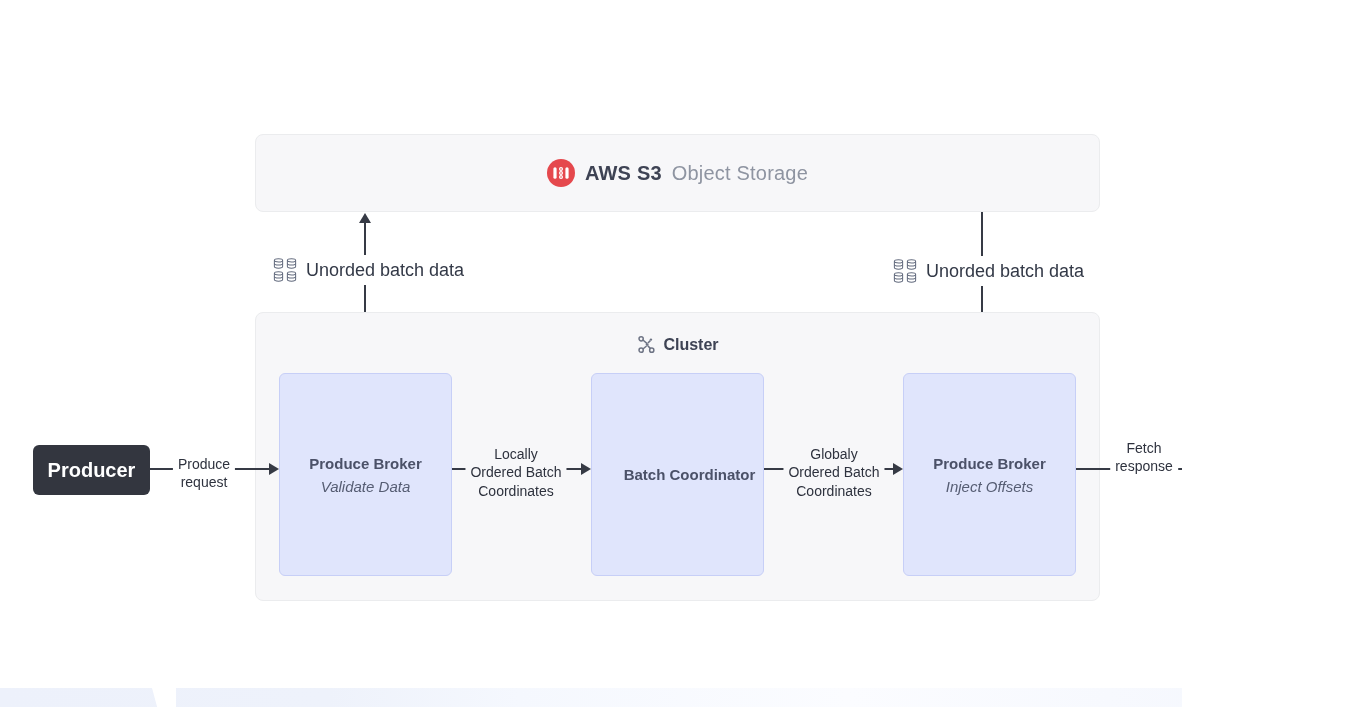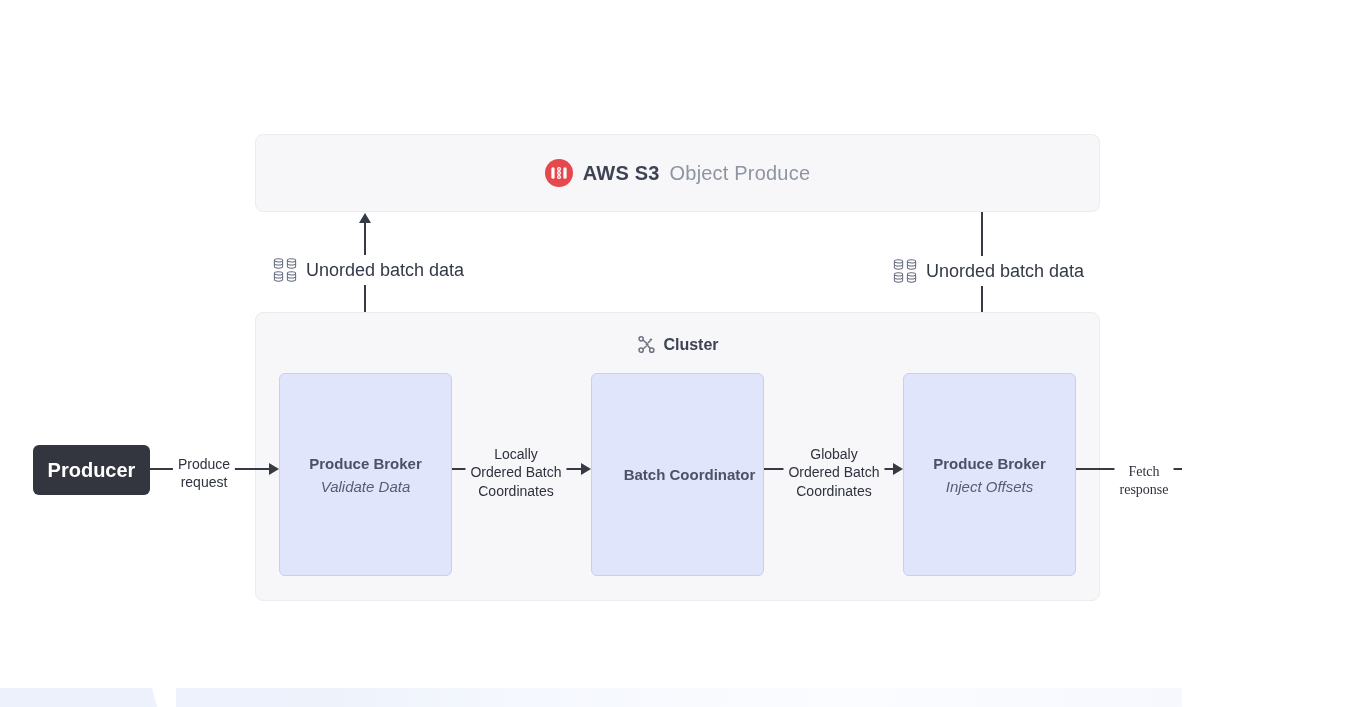--- a/index.html
+++ b/index.html
@@ -68,21 +68,21 @@
           <rect x="18.4" y="8.2" width="3.2" height="11.6" rx="1.6" fill="#ffffff"></rect>
           <circle cx="14" cy="10" r="2" fill="#ffffff"></circle>
           <circle cx="14" cy="14" r="2" fill="#ffffff"></circle>
           <circle cx="14" cy="18" r="2" fill="#ffffff"></circle>
           <circle cx="14" cy="10" r="0.8" fill="#e5484d"></circle>
           <circle cx="14" cy="14" r="0.8" fill="#e5484d"></circle>
           <circle cx="14" cy="18" r="0.8" fill="#e5484d"></circle>
         </svg>
       </span>
       <span class="t-strong">AWS S3</span>
-      <span class="t-light">Object Produce</span>
+      <span class="t-light">Object Storage</span>
     </div>
   </div>
 
   <div class="arr arr-up" style="left:359px;top:177px;"></div>
   <div class="vline" style="left:364px;top:187px;height:150px;"></div>
   <div class="db-label" style="left:266px;top:219px;">
     <span class="db-grid">
       <svg viewBox="0 0 12 12" width="11" height="11">
           <g fill="none" stroke="#636b7e" stroke-width="1.1">
             <ellipse cx="6" cy="2.6" rx="4.5" ry="1.7"></ellipse>
@@ -195,21 +195,21 @@
 Coordinates</div>
 
   <div class="hline" style="left:764px;width:129px;"></div>
   <div class="arr arr-right" style="left:893px;top:427px;"></div>
   <div class="edge-label bg-gray" style="left:834px;top:407px;">Globaly
 Ordered Batch
 Coordinates</div>
 
   <div class="hline" style="left:1076px;width:122px;"></div>
   <div class="arr arr-right" style="left:1198px;top:427px;"></div>
-  <div class="edge-label bg-white" style="left:1144px;top:425px;font-family:Liberation Serif, serif;">Fetch
+  <div class="edge-label bg-white" style="left:1144px;top:401px;">Fetch
 response</div>
 
   <div class="band">
     <div class="band-wedge"></div>
   </div>
 
   <div class="crab">
     <svg width="46" height="42" viewBox="0 0 46 42">
       <g fill="#f1453d">
         <circle cx="7.5" cy="21" r="5.6"></circle>

